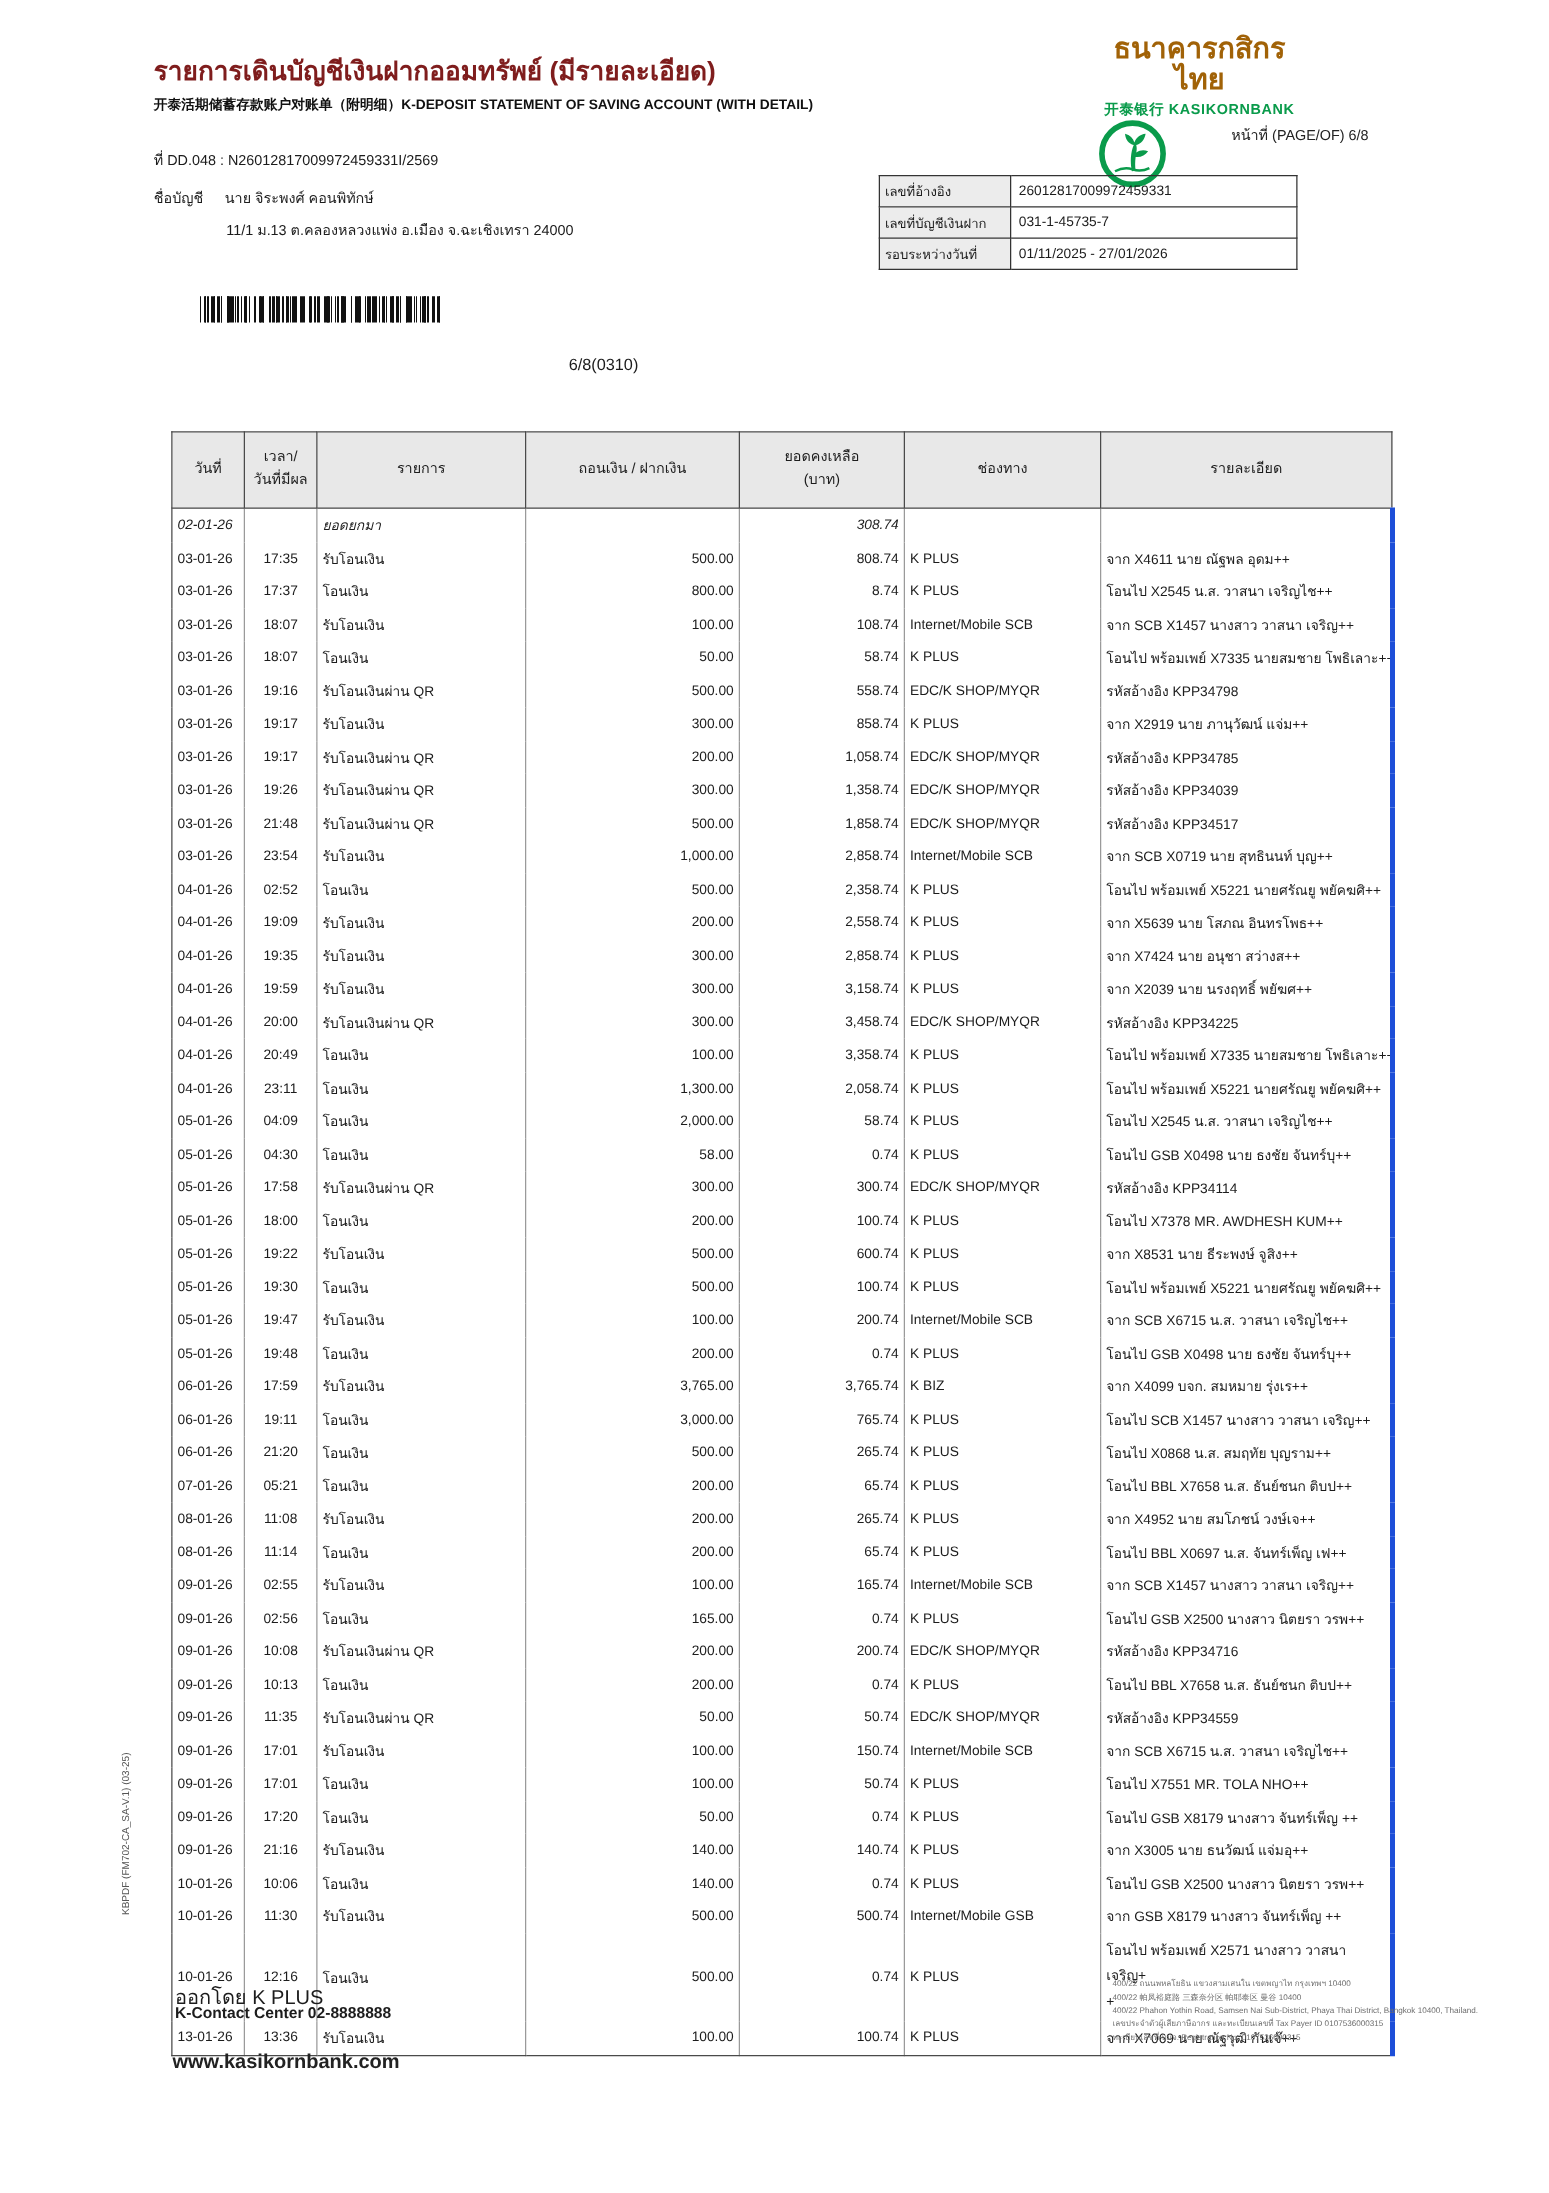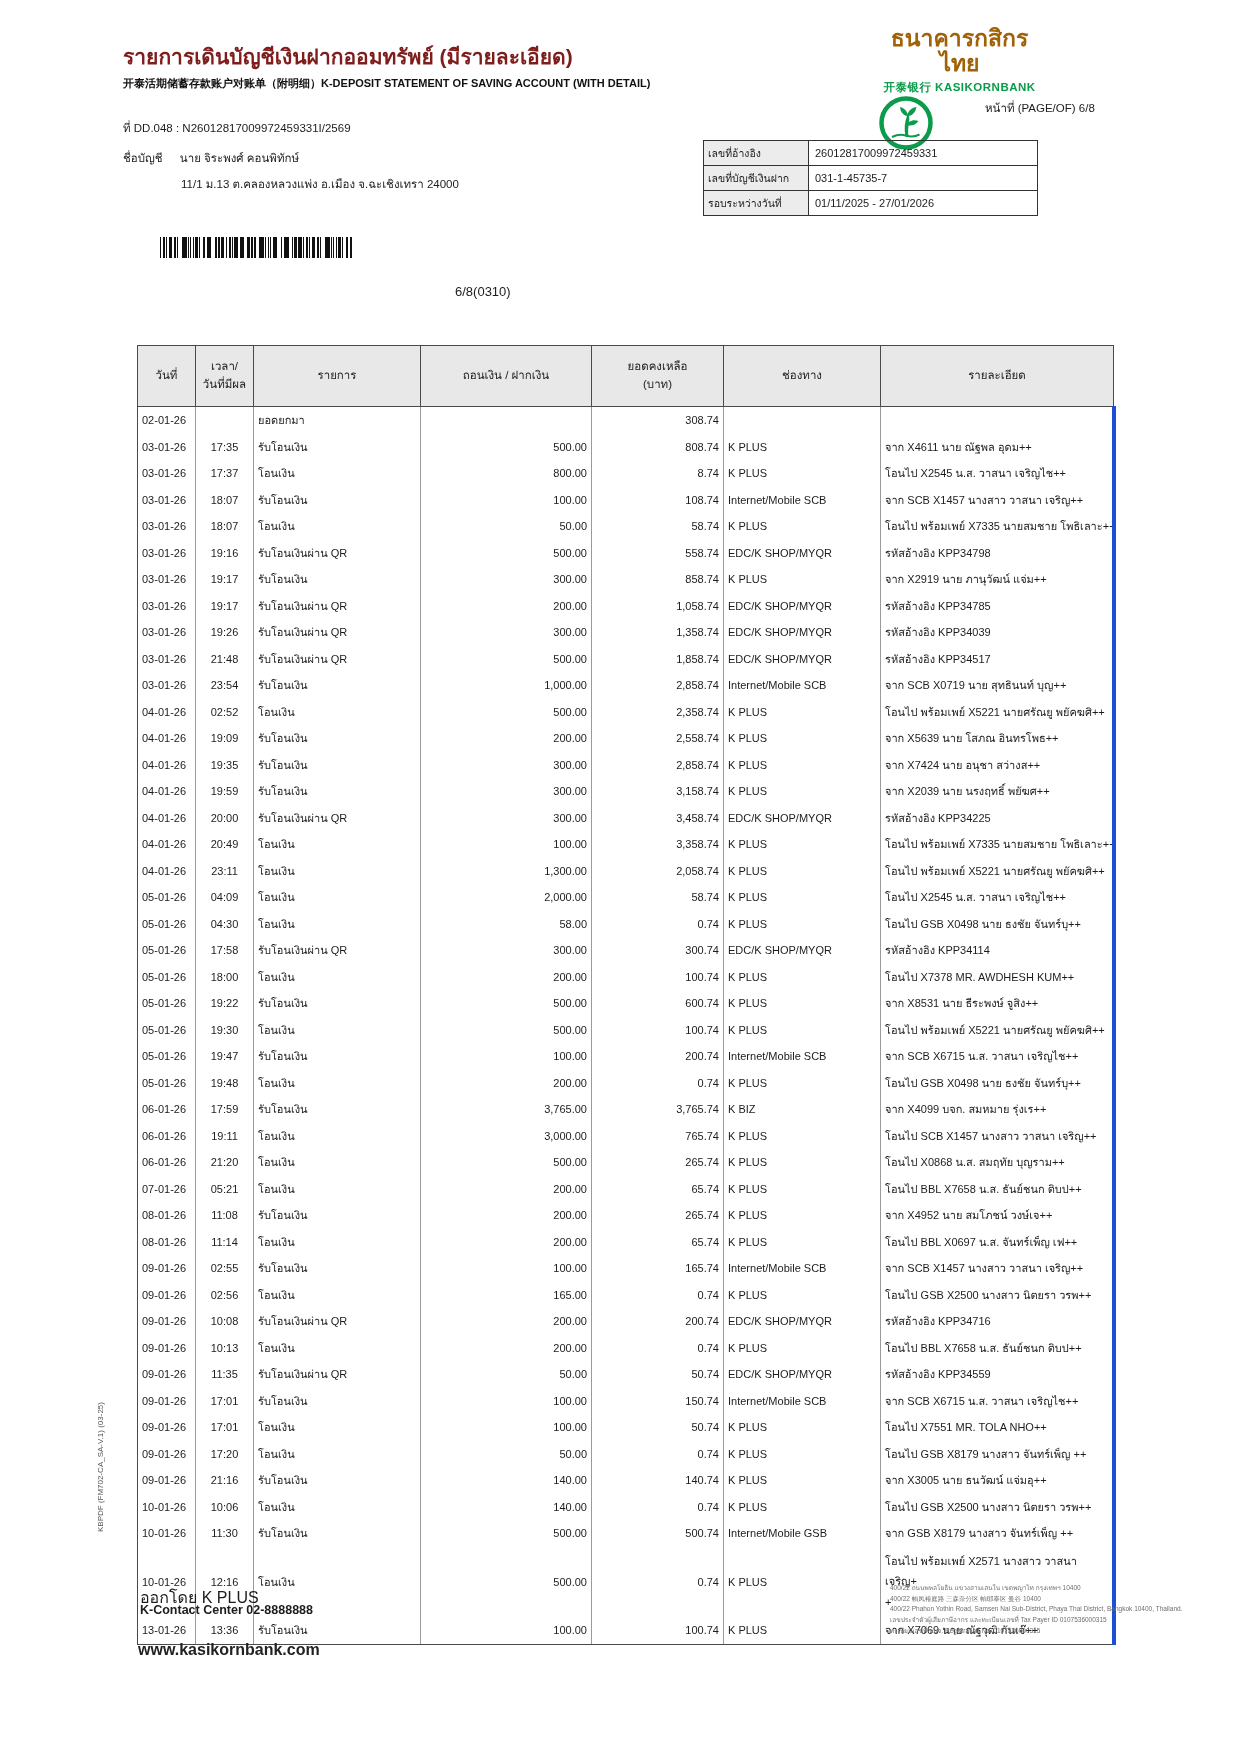--- a/index.html
+++ b/index.html
@@ -43,21 +43,21 @@
   .stmt{left:137px;top:345px;width:976px;border-collapse:collapse;table-layout:fixed;}
   .stmt thead th{
     background:#e8e8e8;border:1px solid #4a4a4a;font-weight:normal;
     font-size:11.5px;height:60px;text-align:center;vertical-align:middle;line-height:1.55;padding:0 2px;
   }
   .stmt tbody td{
     border-left:1px solid #9a9a9a;border-right:1px solid #9a9a9a;
     font-size:11px;height:26.5px;padding:0 4px;vertical-align:middle;
     white-space:nowrap;overflow:hidden;
   }
-  .stmt tbody tr:first-child td{border-top:1px solid #4a4a4a;}
+  .stmt tbody tr:first-child td{border-top:1px solid #4a4a4a;font-style:italic;}
   .stmt tbody tr:last-child td{border-bottom:1px solid #4a4a4a;}
   .stmt tbody td:first-child{border-left:1px solid #4a4a4a;}
   .stmt tbody td:last-child{border-right:4px solid #1d4ed8;margin-left:47px;}
   td.td-date{padding-left:3px;}
   td.td-time{text-align:center;}
   td.td-desc{padding-left:4px;}
   td.td-wd{text-align:right;padding-right:61px;}
   td.td-dp{text-align:right;padding-right:7px;}
   td.td-bal{text-align:right;padding-right:11px;}
   td.td-ch{padding-left:4px;}

